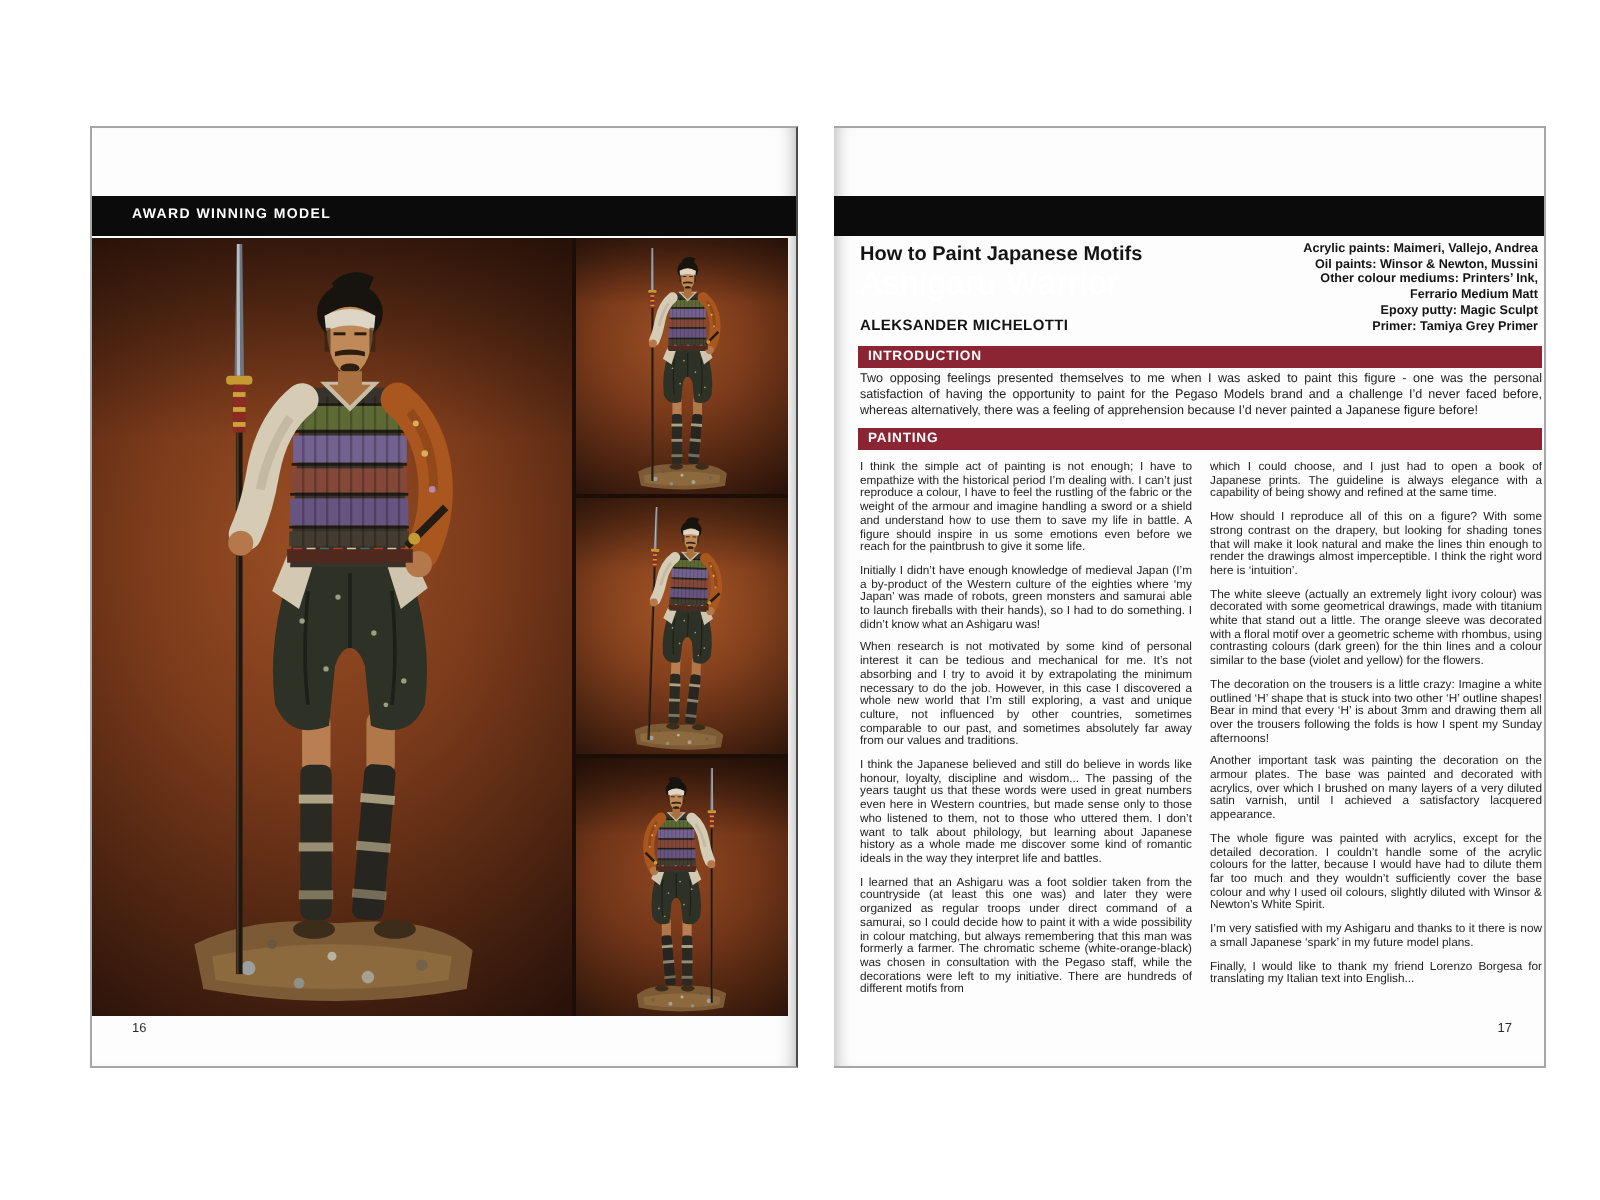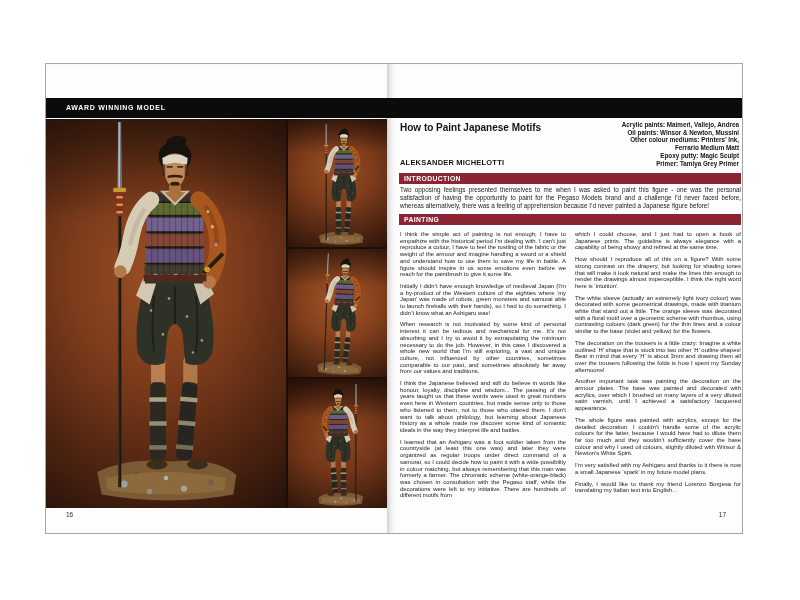--- a/index.html
+++ b/index.html
@@ -4,21 +4,21 @@
 <style>
   html,body{margin:0;padding:0;}
   body{
     width:800px;height:600px;background:#ffffff;position:relative;overflow:hidden;
     font-family:"Liberation Sans", sans-serif;color:#1a1a1a;
     -webkit-font-smoothing:antialiased;
   }
   .spread{position:absolute;left:45px;top:63px;width:710px;height:471px;}
   .page{position:absolute;top:0;height:471px;background:#fdfdfd;box-sizing:border-box;border:1px solid #a6a6a6;}
   .page-left{left:0;width:354px;border-right:1px solid #4a4a4a;box-shadow:inset -7px 0 9px -7px rgba(0,0,0,.35);}
-  .page-right{left:342px;width:356px;border-left:none;box-shadow:inset 7px 0 9px -7px rgba(0,0,0,.35);}
+  .page-right{left:372px;width:356px;border-left:none;box-shadow:inset 7px 0 9px -7px rgba(0,0,0,.35);}
 
   .black-banner{position:absolute;left:0;right:0;top:34px;height:20px;background:#0b0b0b;}
   .award-label{position:absolute;left:20px;top:0;line-height:20px;color:#fff;
     font-size:7px;font-weight:bold;letter-spacing:.7px;}
 
   
   .photo-area{position:absolute;left:0px;top:55px;width:348px;height:389px;background:#1d0d07;}
   .photo{position:absolute;overflow:hidden;
     background:
       linear-gradient(180deg, rgba(12,5,3,.55) 0%, rgba(12,5,3,0) 26%),

